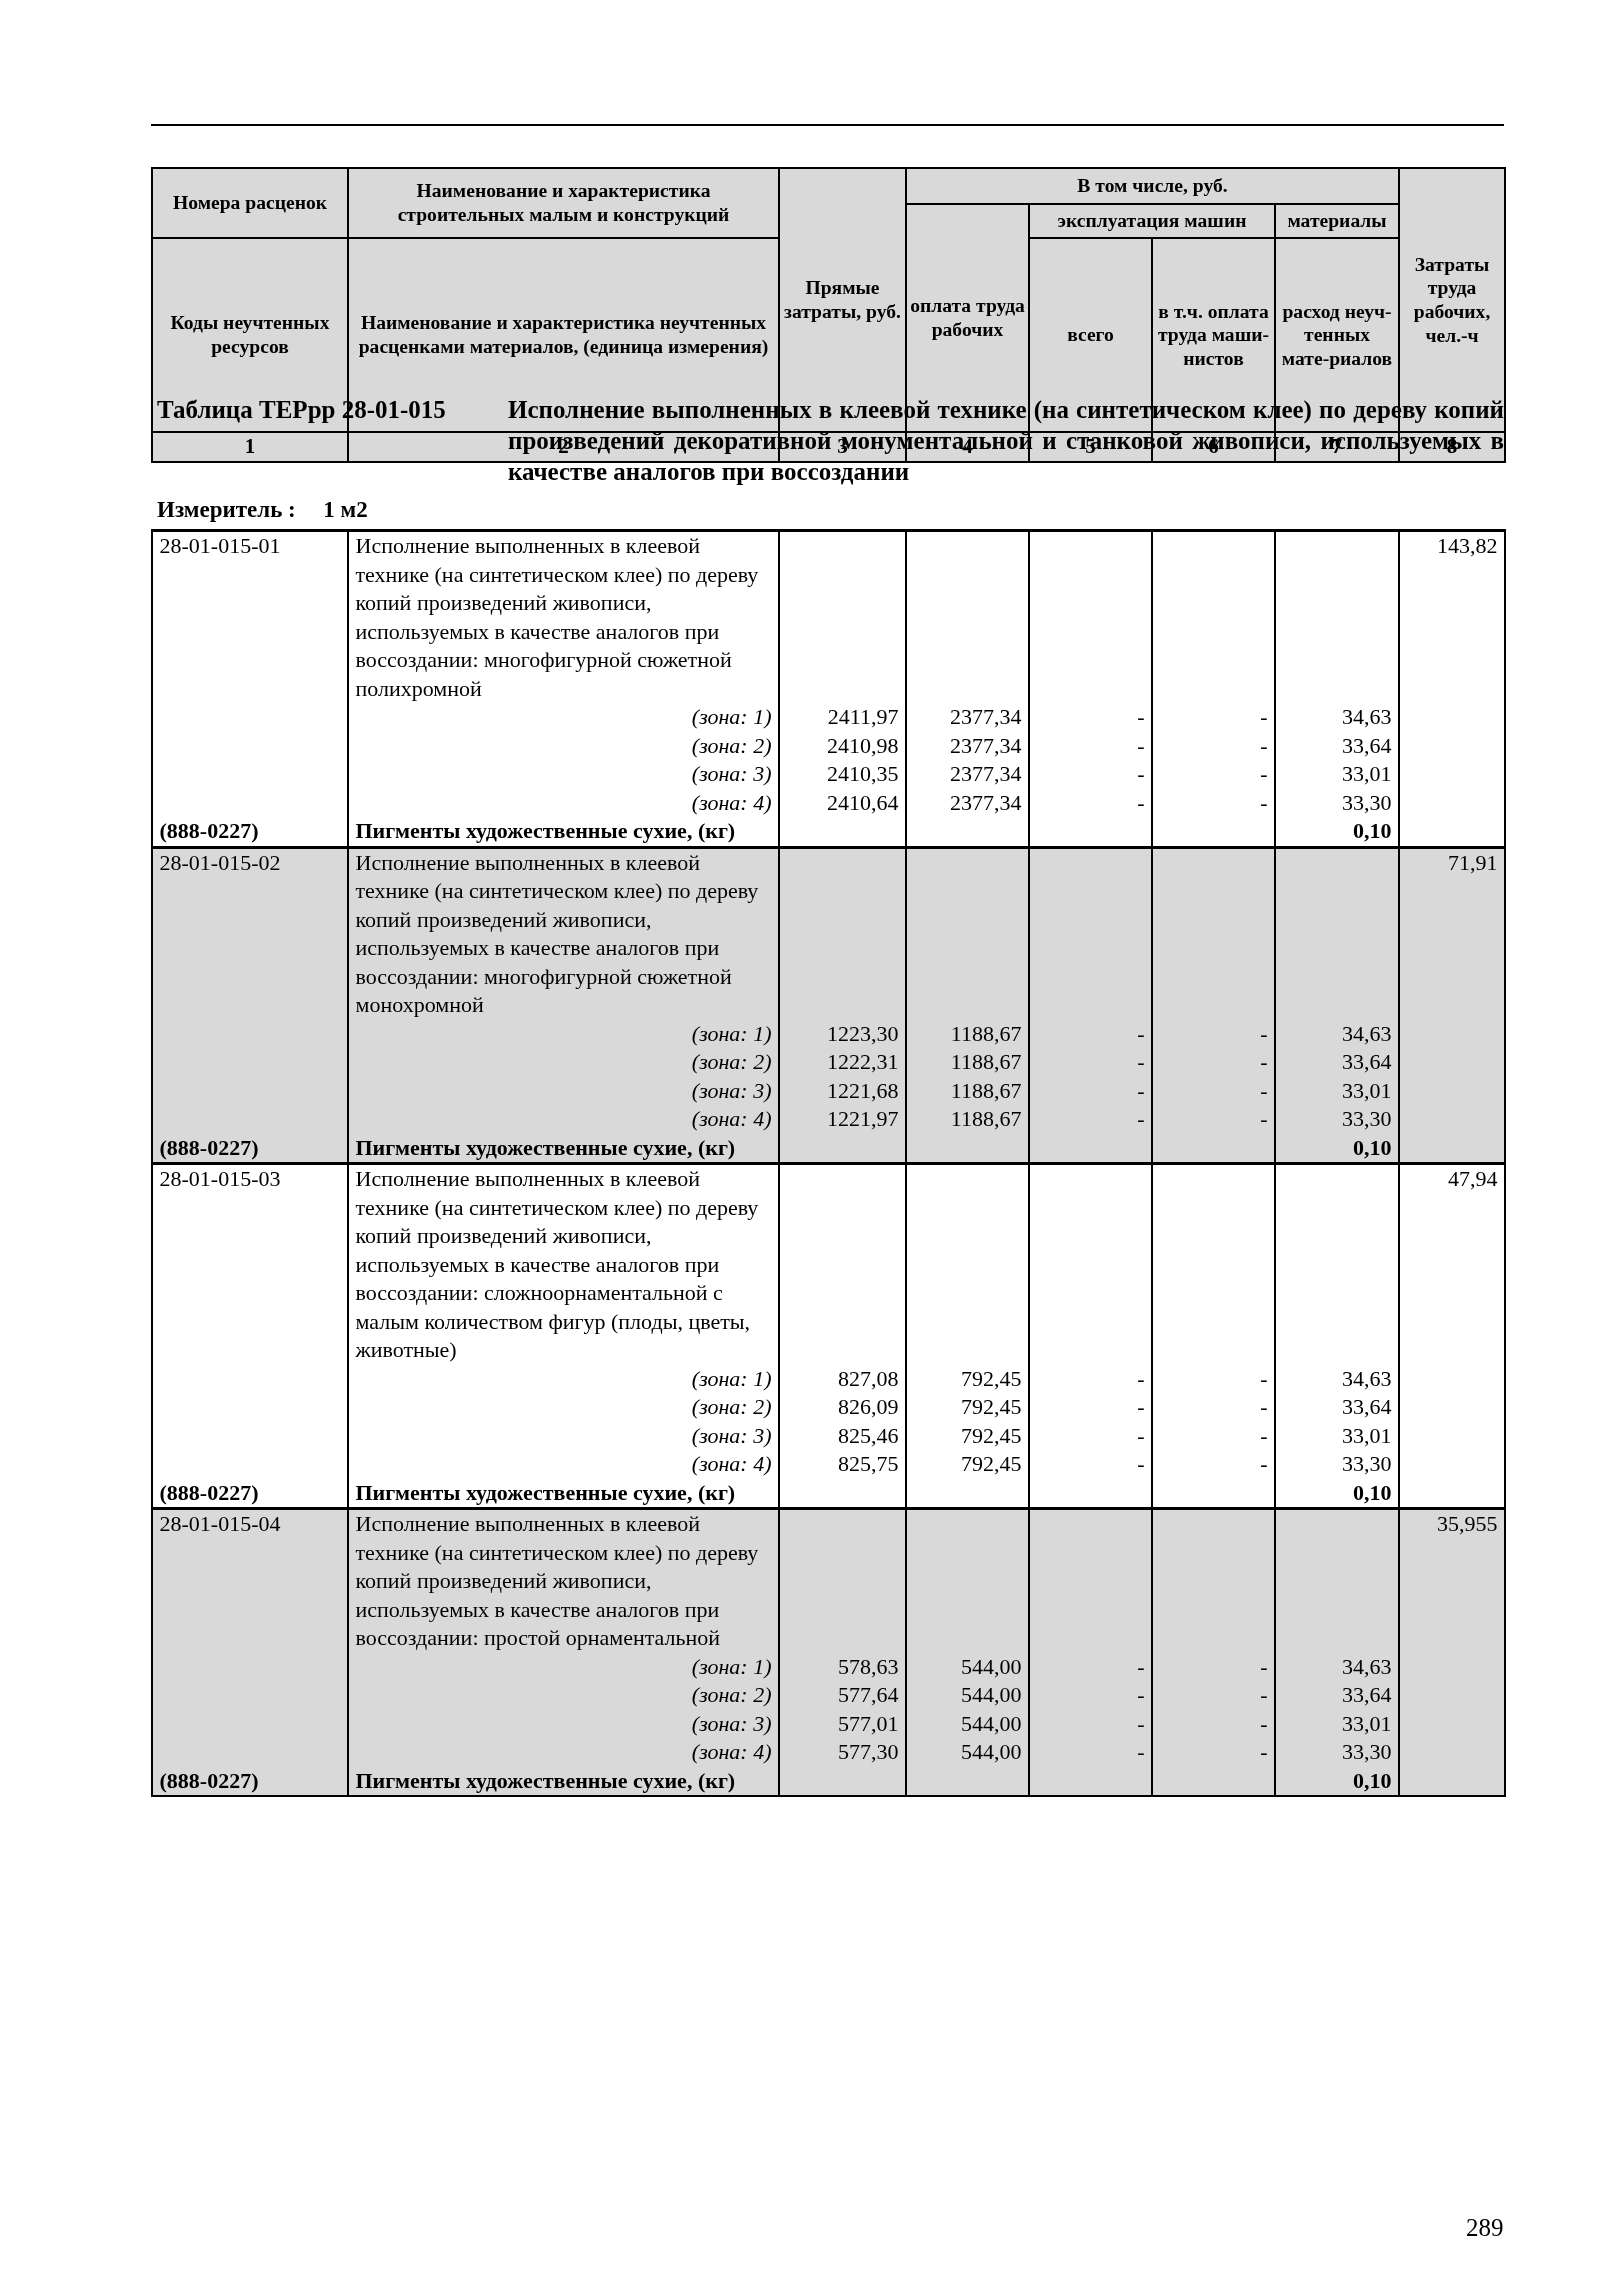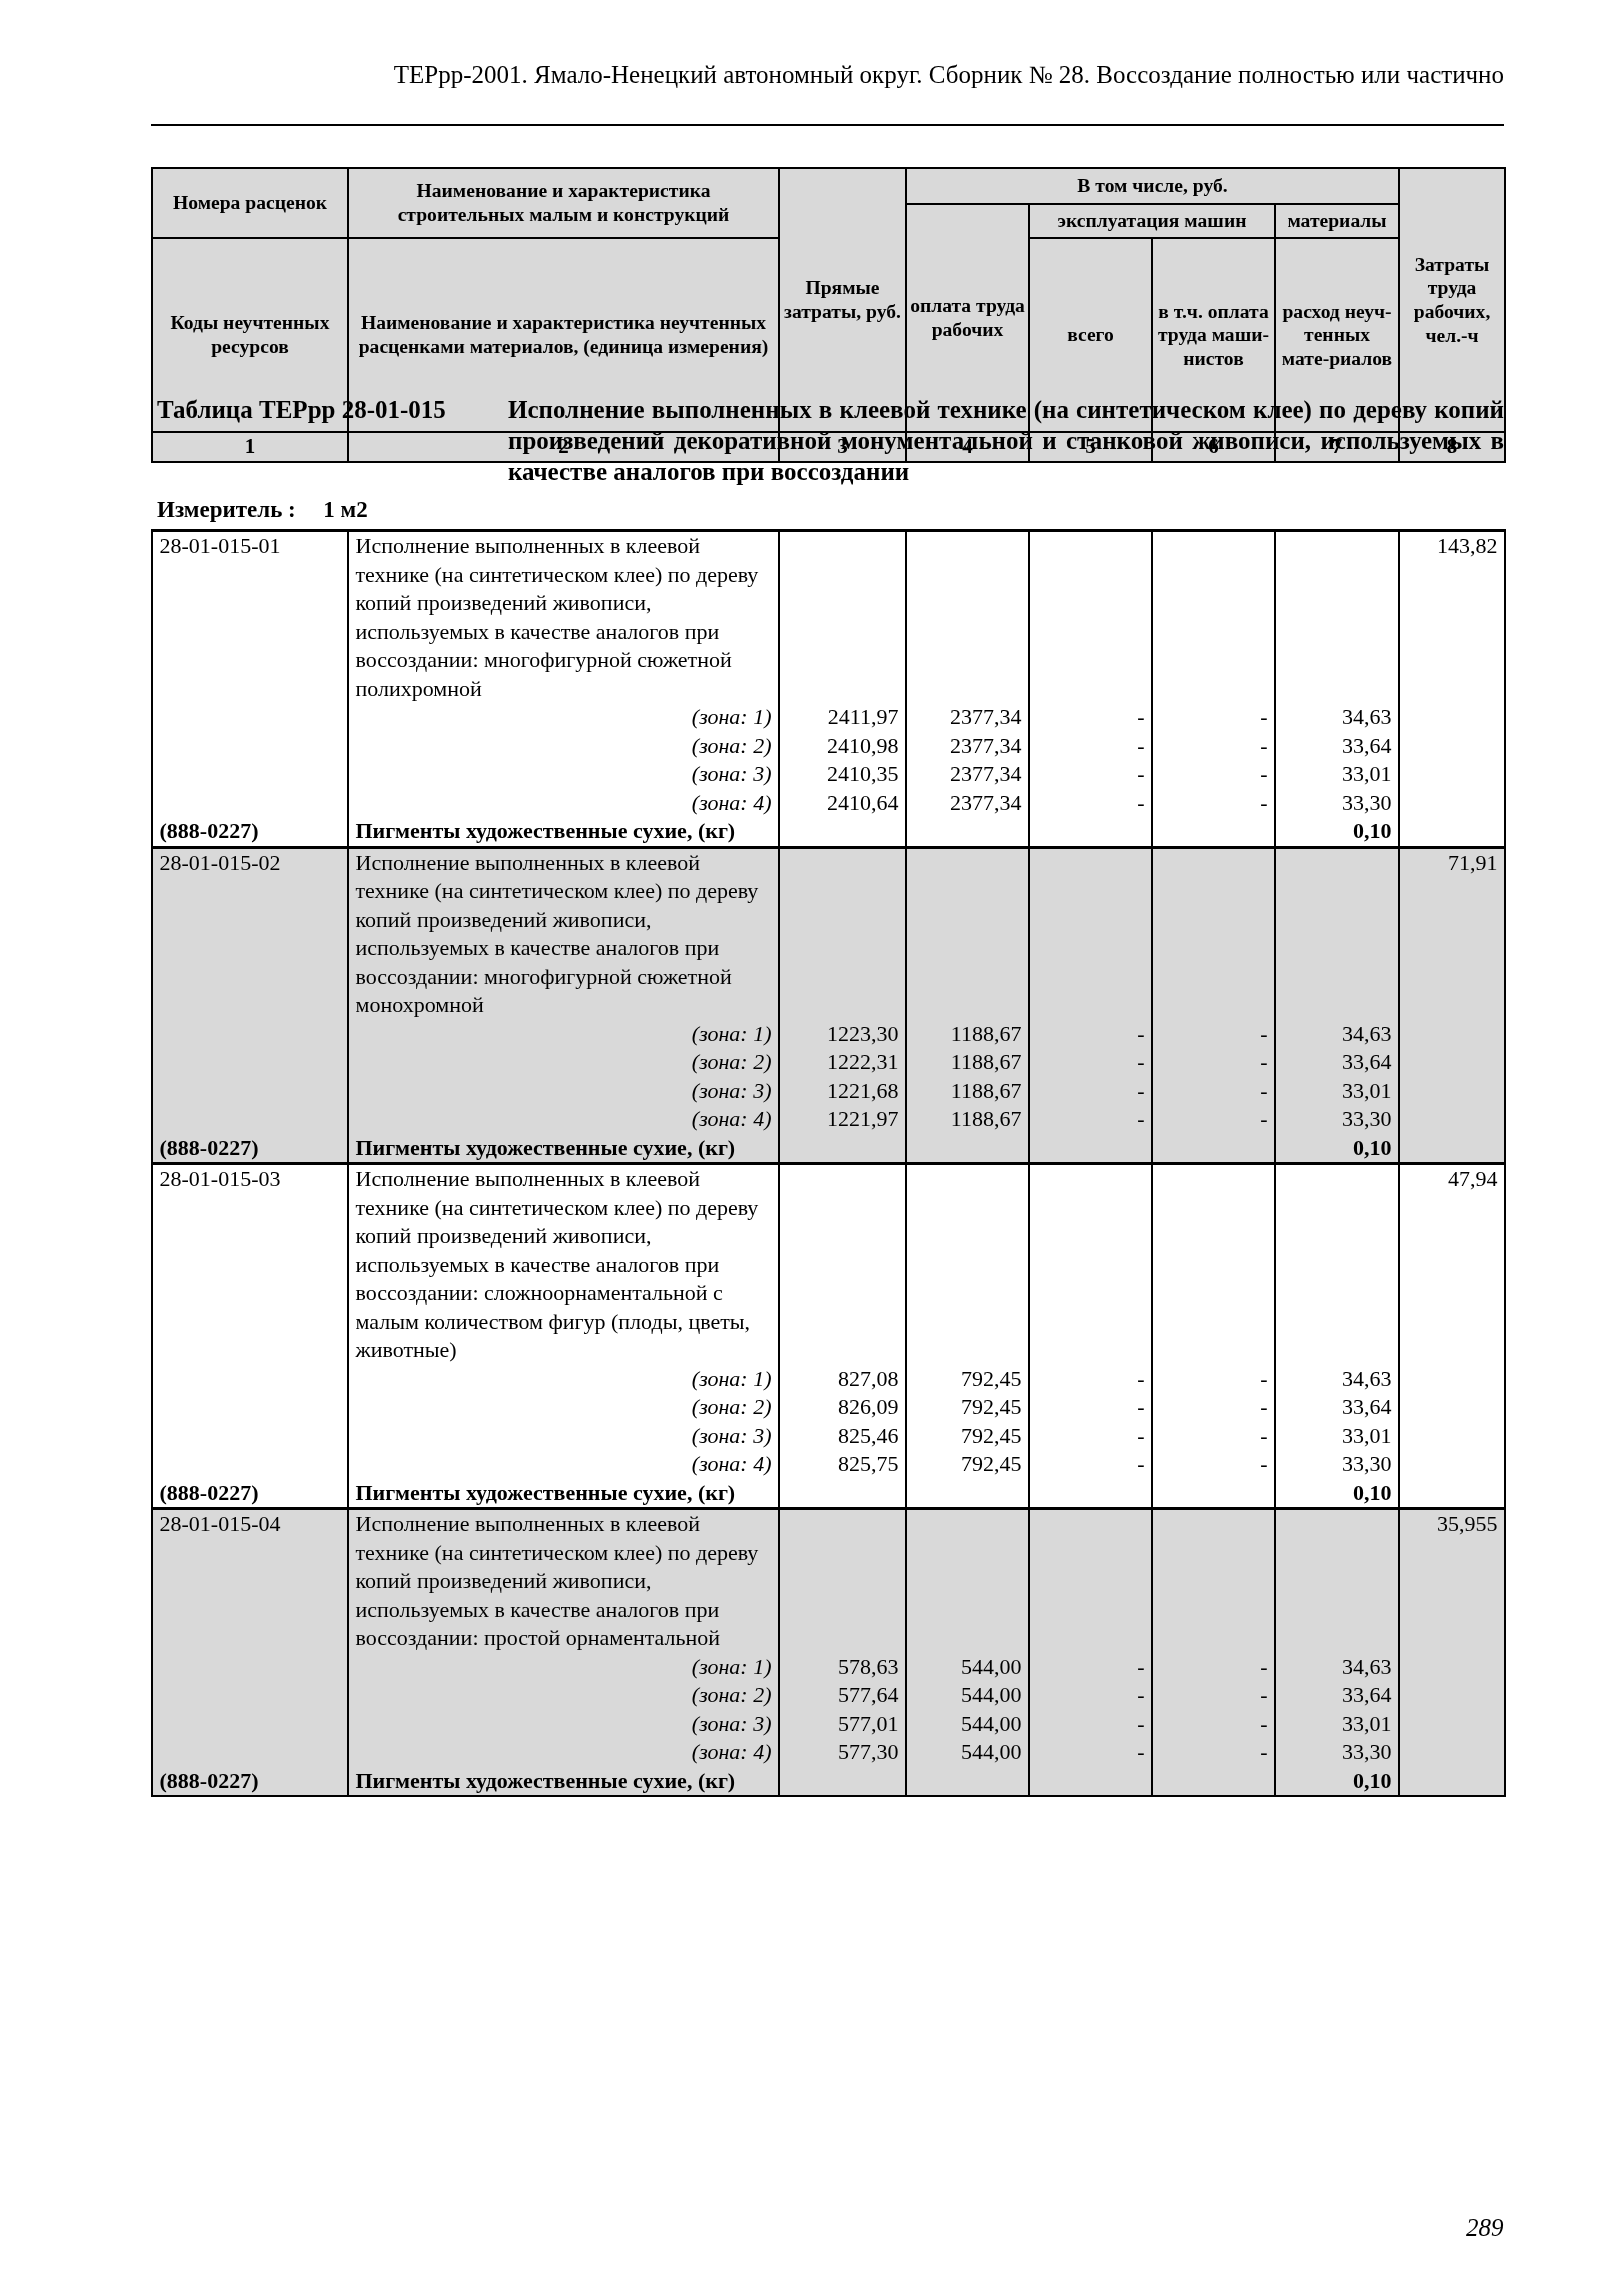--- a/index.html
+++ b/index.html
@@ -25,27 +25,26 @@
   .body { position:absolute; left:151px; top:529px; width:1353px; }
   .body td { border-left:2px solid #000; border-right:2px solid #000; vertical-align:top;
              font-size:22px; line-height:28.5px; padding:0 6.5px; }
   .body tr.group-start td { border-top:3.3px solid #000; }
   .body tr.group-end td { border-bottom:2px solid #000; }
   .body tr.gray td { background:#d9d9d9; }
   .c1 { text-align:left; }
   .num { text-align:right; }
   .zone { text-align:right; font-style:italic; }
   .bold { font-weight:bold; }
-  .page-num { left:1466px; top:2214px; font-size:25px;font-style:italic; }
+  .page-num { left:1466px; top:2214px; font-size:25px; }
 </style>
 </head>
 <body>
 
 <div class="abs running-head">
-  <div>ТЕРрр-2001. Ямало-Ненецкий автономный округ. Сборник № 28. Воссоздание полностью или частично</div>
 </div>
 <div class="abs running-rule"></div>
 
 <table class="hdr">
   <colgroup>
     <col style="width:196px">
       <col style="width:431px">
       <col style="width:127px">
     <col style="width:123px">
       <col style="width:123px">

